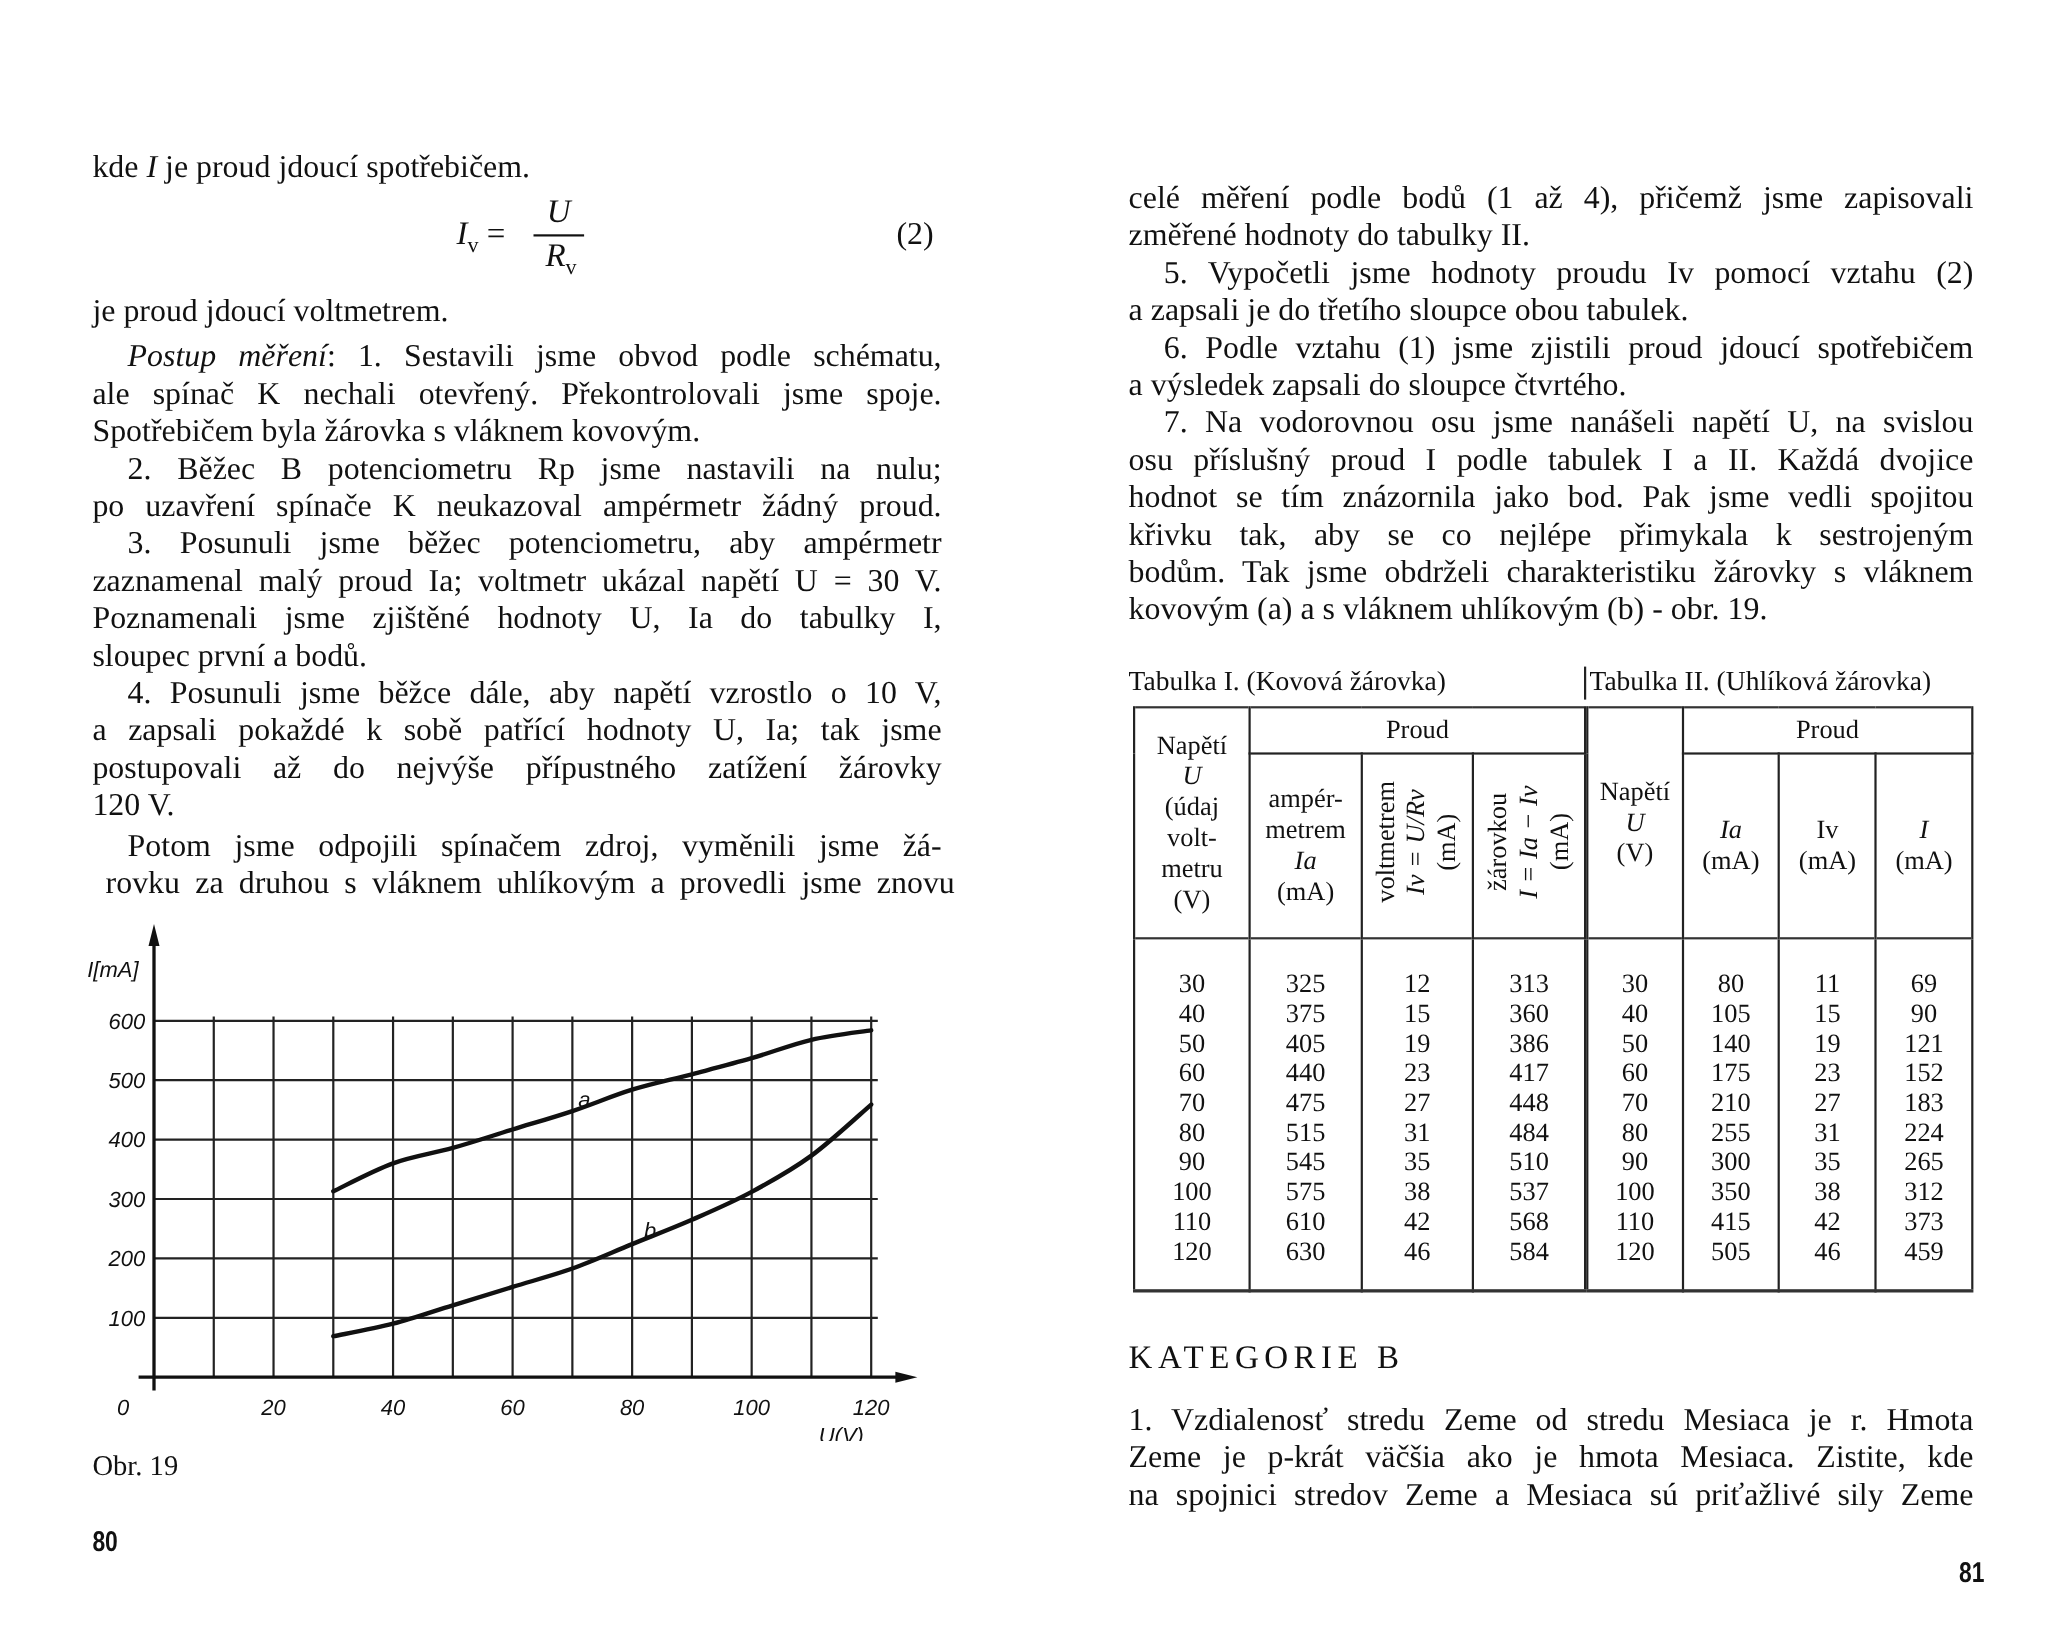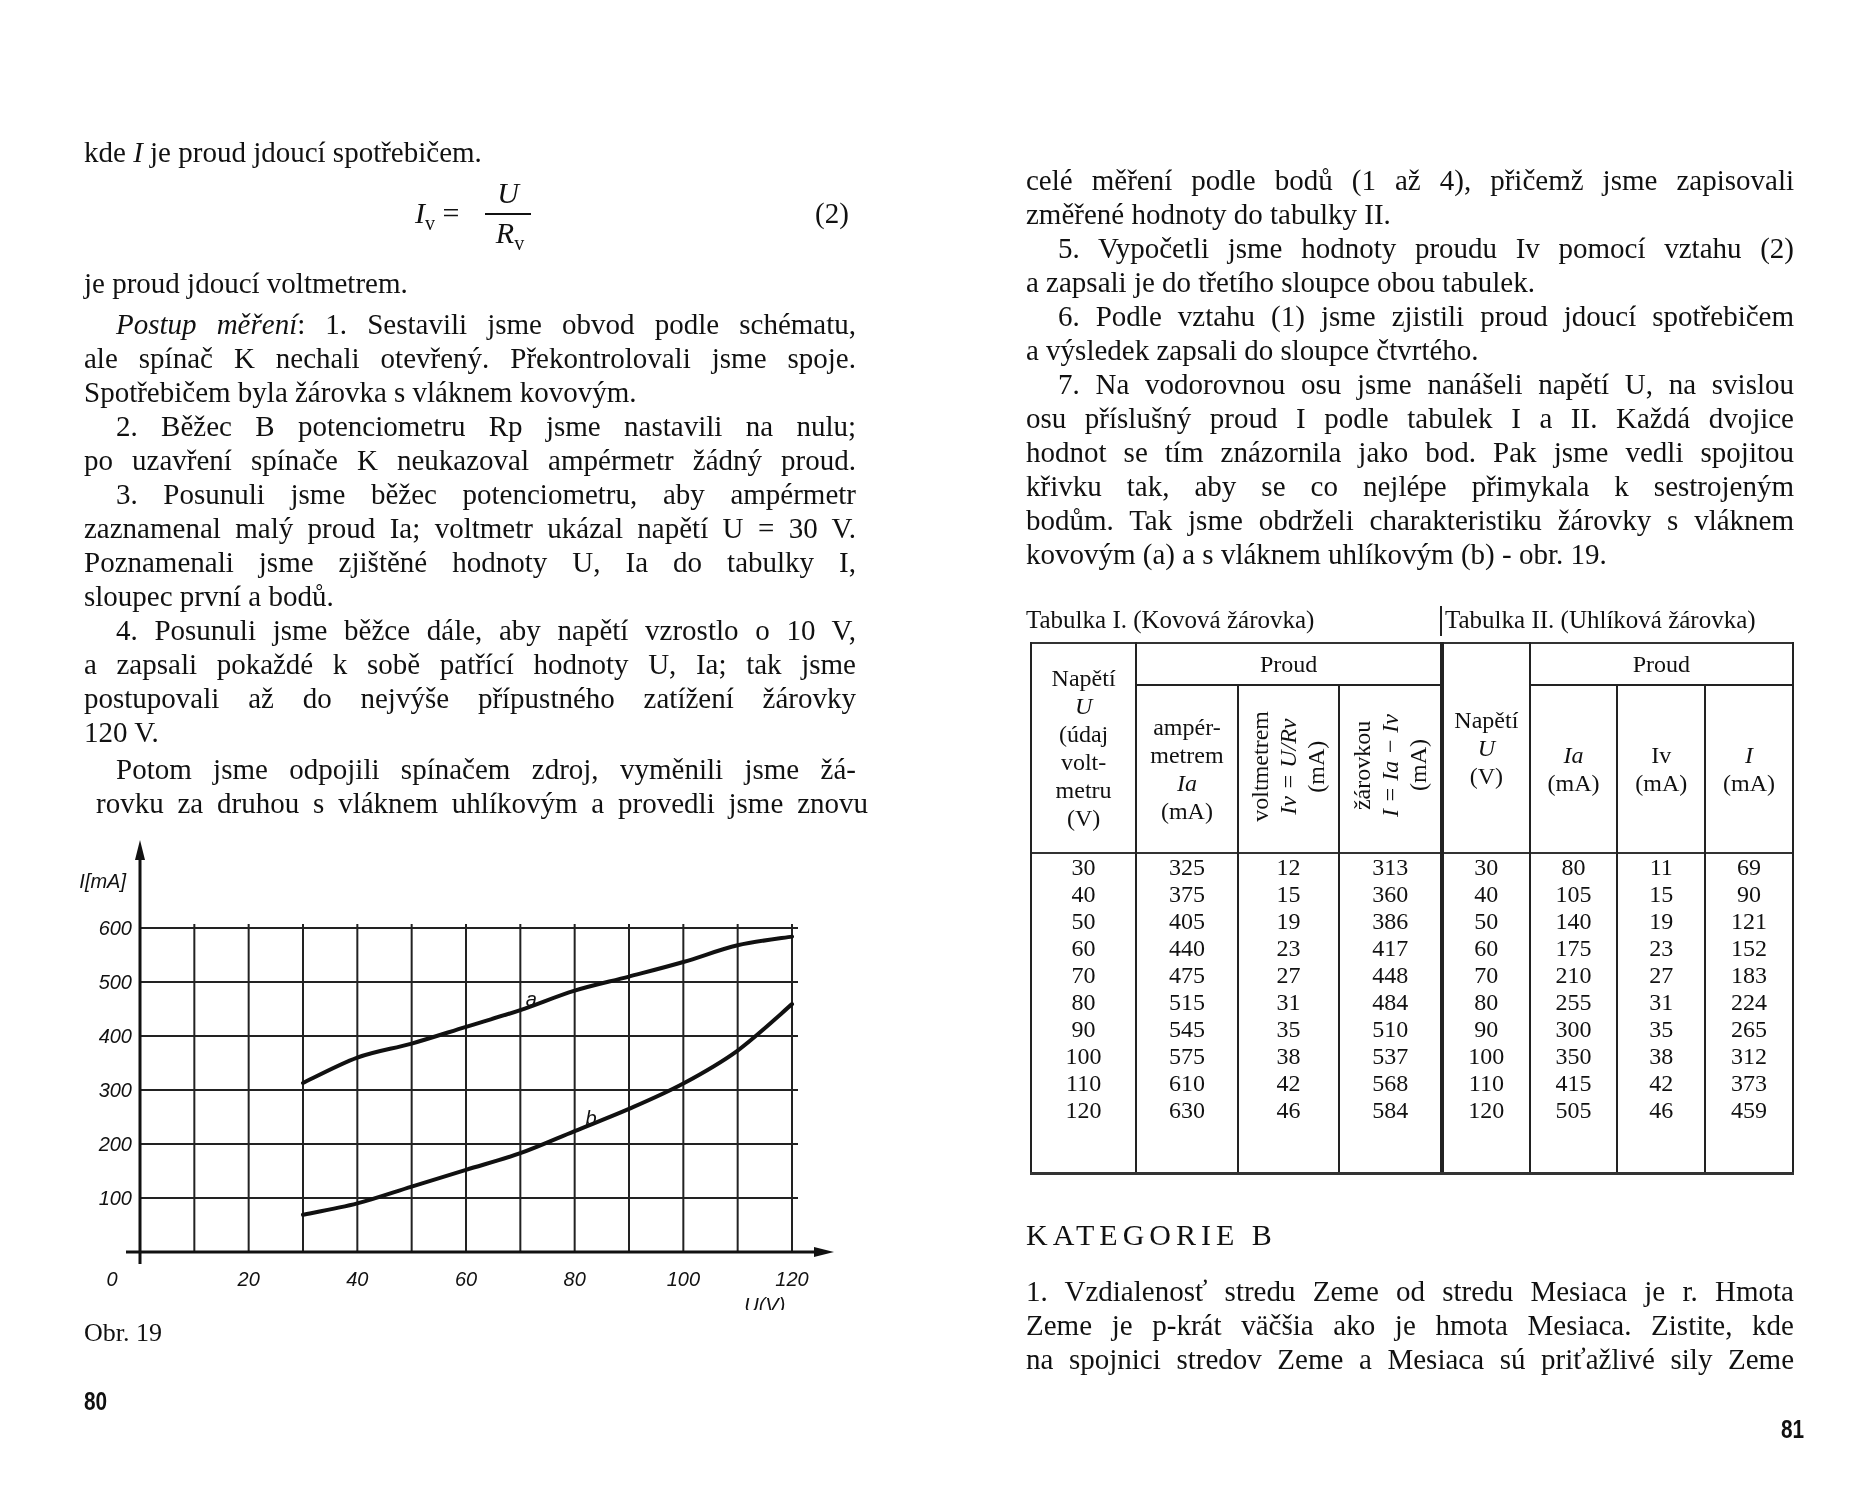--- a/index.html
+++ b/index.html
@@ -16,21 +16,21 @@
   .fracline { position:absolute; height:2px; background:#111; }
   .pagenum { position:absolute; font-family:"Liberation Sans","DejaVu Sans",sans-serif; font-weight:bold; font-size:26px; transform:scaleX(0.8); transform-origin:left; }
   .caption { position:absolute; font-size:26px; }
   .ax { font-family:"Liberation Sans","DejaVu Sans",sans-serif; font-style:italic; font-size:20px; fill:#111; }
   
   .tbl-title { position:absolute; font-size:25px; white-space:nowrap; }
   .tbl { position:absolute; border-collapse:collapse; font-size:24px; }
   .tbl td, .tbl th { border-left:2px solid #222; border-right:2px solid #222; text-align:center; font-weight:normal; padding:0; vertical-align:middle; }
   .tbl thead tr.h1 th.proud { border-bottom:2px solid #222; height:40px; }
   .tbl thead { border-bottom:2px solid #333; }
-  .tbl tbody td { vertical-align:top; line-height:27px; }
+  .tbl tbody td { vertical-align:top; padding-top:28px; line-height:27px; }
   .tbl { border-top:2px solid #333; border-bottom:3px solid #333; }
   .vert { writing-mode:vertical-rl; transform:rotate(180deg); line-height:28px; display:inline-block; text-align:center; }
   .num { display:block; }
   .head-sm { line-height:28px; }
   .kat { position:absolute; font-size:30px; letter-spacing:5px; }
 </style>
 </head>
 <body>
 
 <div id="left-page" class="page">

